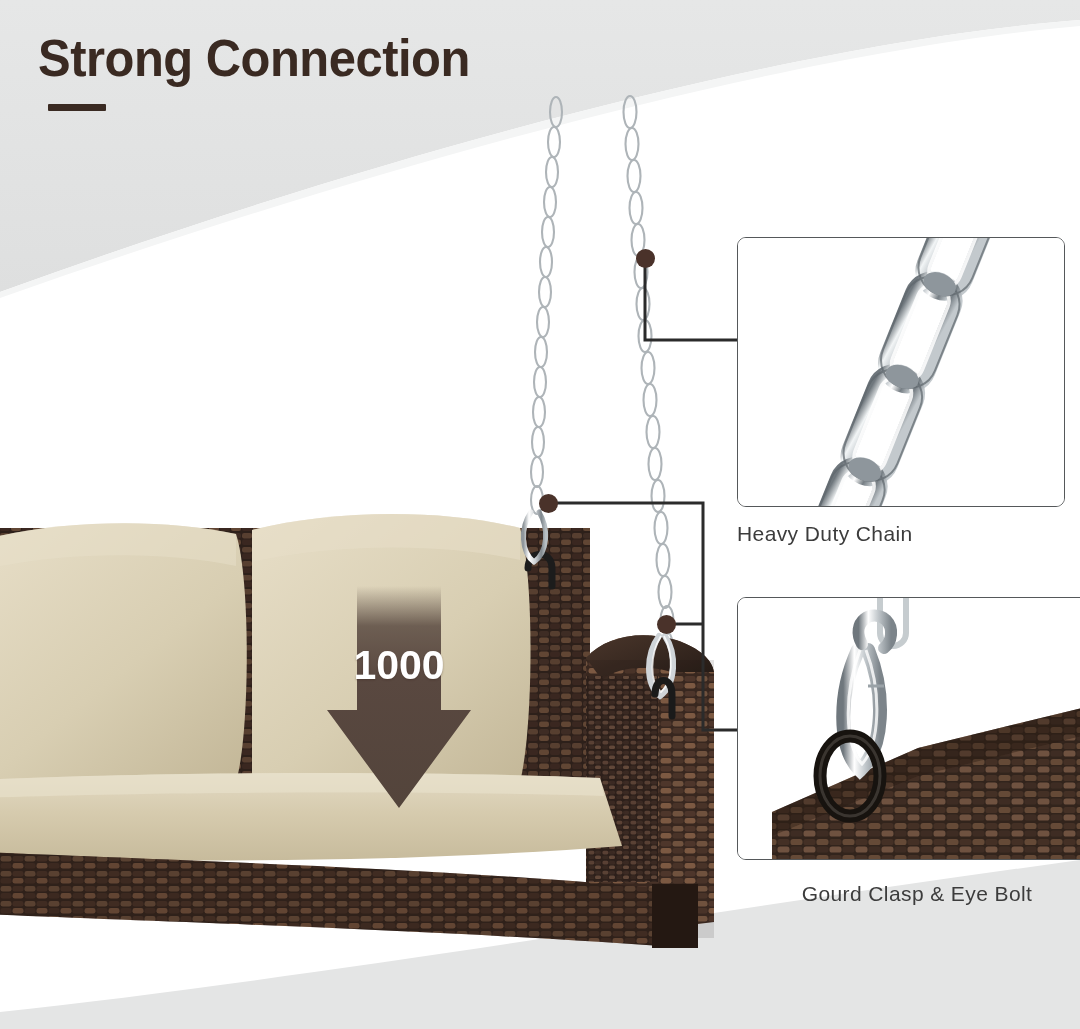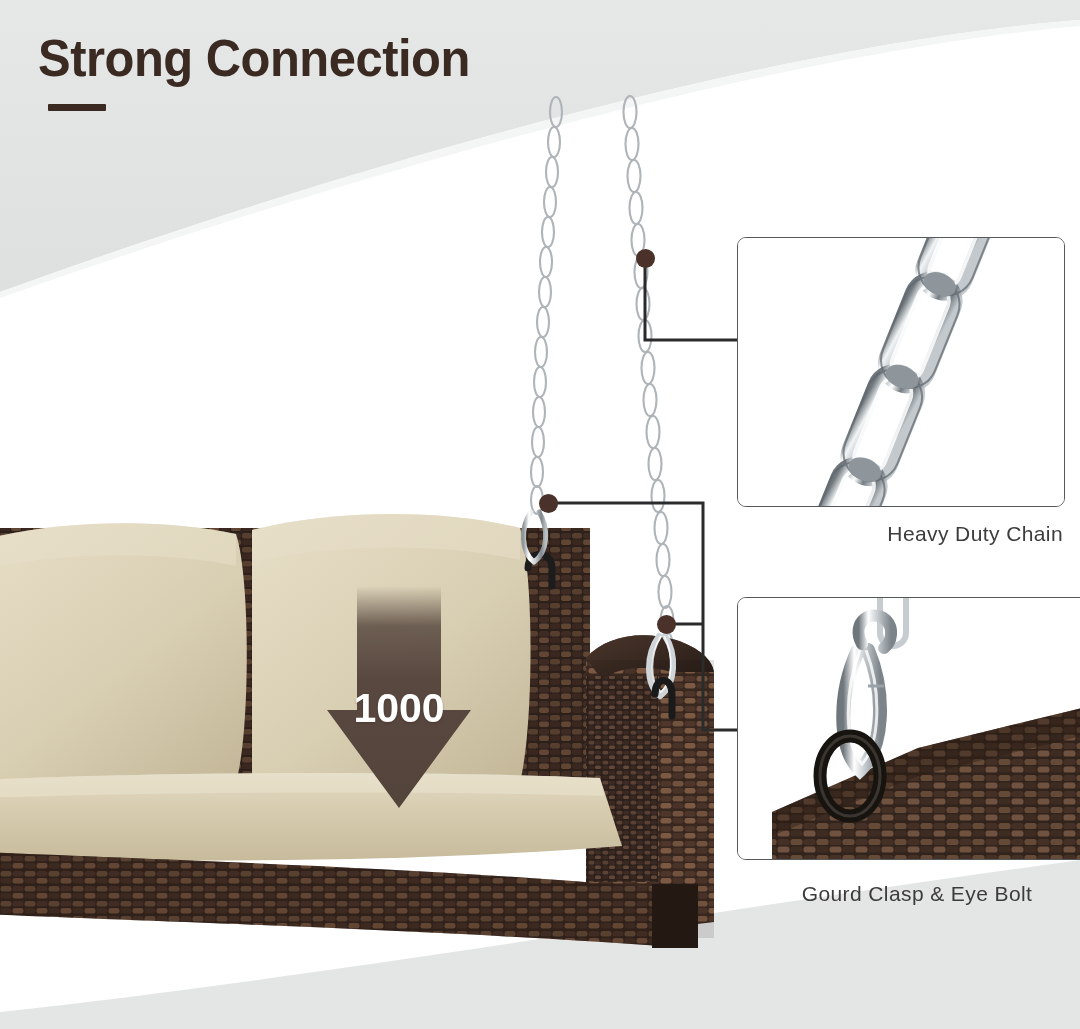--- a/index.html
+++ b/index.html
@@ -35,38 +35,37 @@
   #weight-arrow{
     position:absolute;left:327px;top:586px;width:144px;height:224px;
   }
   #weight-arrow .label{
     position:absolute;left:0;top:52px;width:144px;
     text-align:center;color:#ffffff;
     font-family:"Liberation Sans",sans-serif;
     font-weight:bold;font-size:41px;line-height:54px;
     text-shadow:0 1px 2px rgba(60,40,30,.45);
     pointer-events:none;
-    margin-top:43px;
   }
 
   
   .callout-box{
     position:absolute;border:1.6px solid #55585a;border-radius:9px;
     background:#ffffff;overflow:hidden;
   }
   #box-chain{left:737px;top:237px;width:326px;height:268px;}
   #box-clasp{left:737px;top:597px;width:360px;height:261px;}
 
   .caption{
     position:absolute;
     font-family:"Liberation Sans",sans-serif;
     font-size:21px;color:#3c3c3c;letter-spacing:0.4px;
     white-space:nowrap;
   }
-  #caption-chain{left:737px;top:522px;width:326px;text-align:right;}
+  #caption-chain{left:737px;top:522px;width:326px;text-align:left;}
   #caption-clasp{left:737px;top:882px;width:360px;text-align:center;}
 
   
   #leaders{position:absolute;left:0;top:0;width:1080px;height:1029px;pointer-events:none;}
   .dot{position:absolute;border-radius:50%;background:#4a322a;}
   #dot-chain-top{left:636px;top:249px;width:19px;height:19px;}
   #dot-armrest{left:539px;top:494px;width:19px;height:19px;}
   #dot-clasp{left:657px;top:615px;width:19px;height:19px;}
 </style>
 </head>

